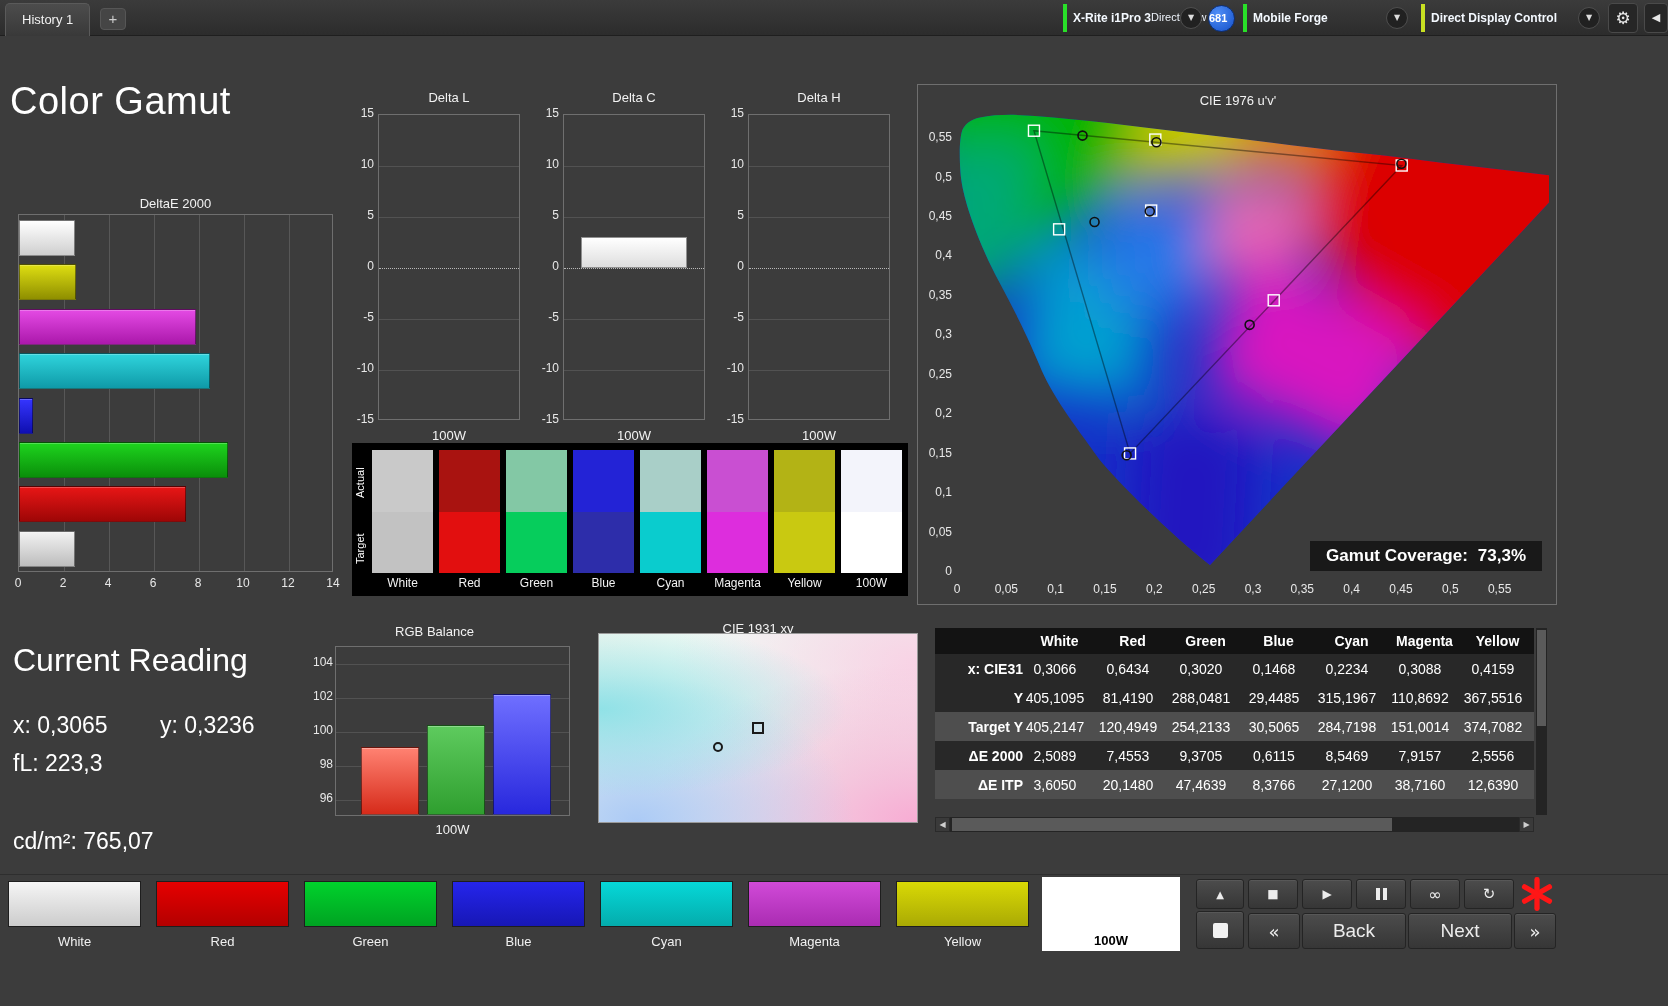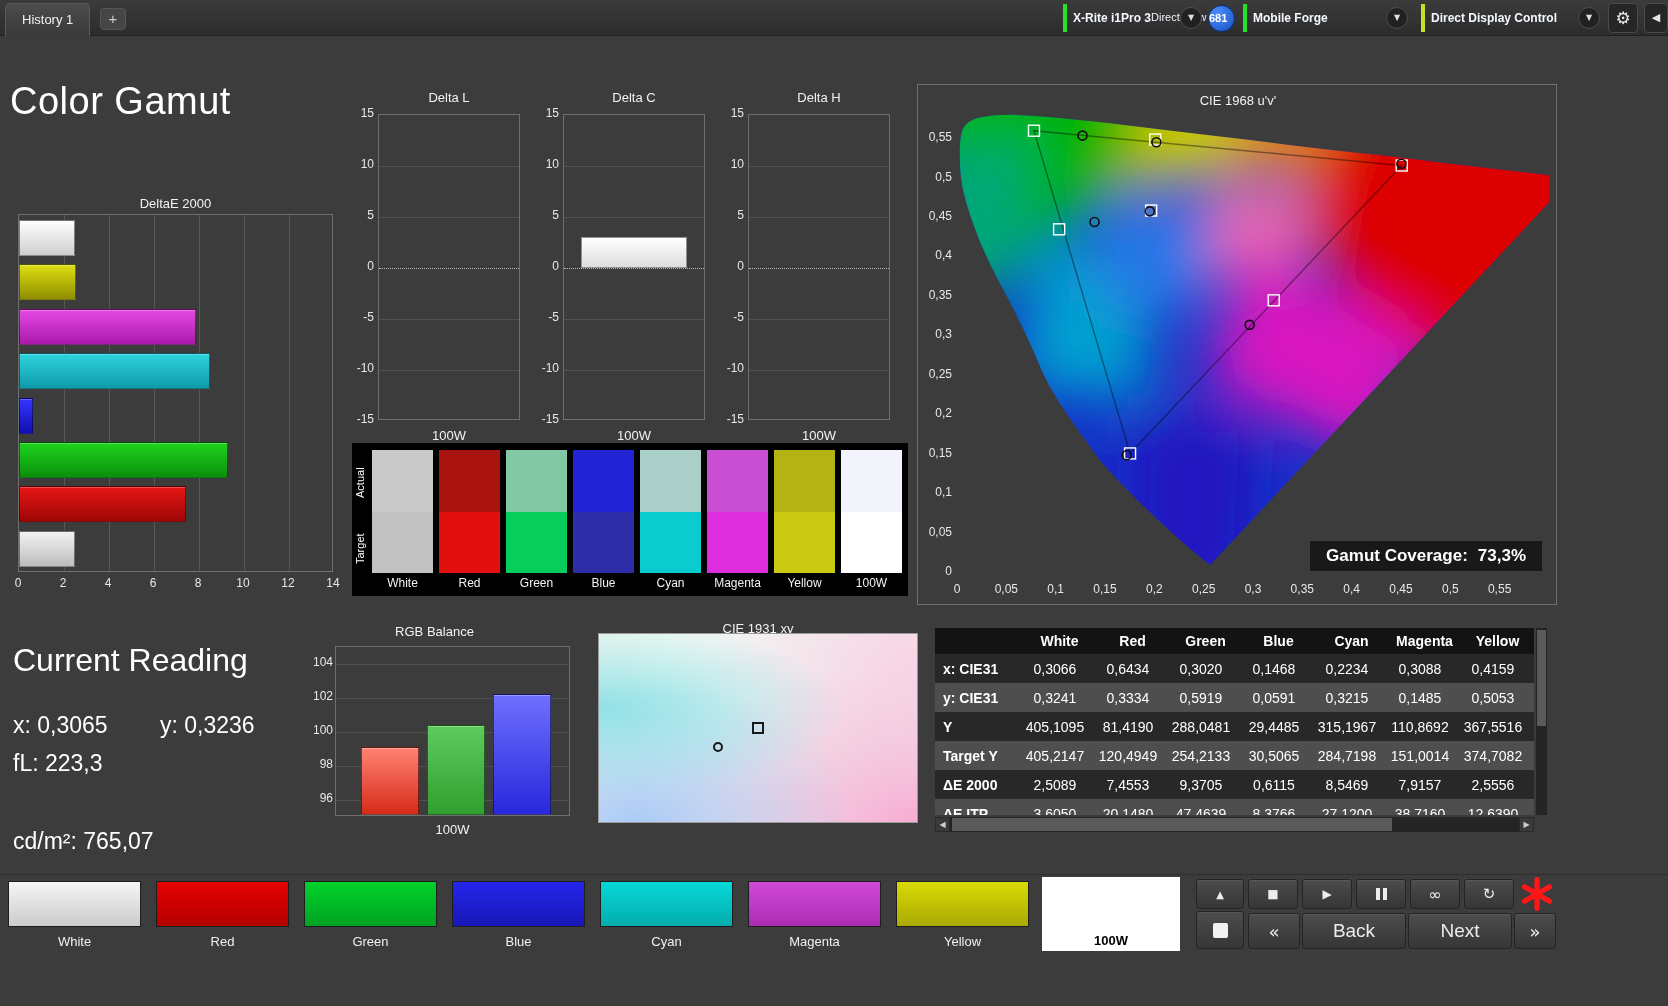--- a/index.html
+++ b/index.html
@@ -94,21 +94,21 @@
       #eef5ee;}
   .mk-square{position:absolute;width:12px;height:12px;border:2px solid #1a1a1a;transform:translate(-50%,-50%);}
   .mk-circle{position:absolute;width:10px;height:10px;border:2px solid #1a1a1a;border-radius:50%;transform:translate(-50%,-50%);}
 
   
   #results{position:absolute;left:935px;top:628px;width:613px;height:206px;}
   #tbl-clip{position:absolute;left:0;top:0;width:599px;height:187px;overflow:hidden;}
   table{border-collapse:collapse;table-layout:fixed;width:599px;}
   thead th{height:26px;background:#131313;font-size:14px;font-weight:bold;text-align:center;}
   tbody tr.odd{background:#282828;} tbody tr.even{background:#4e4e4e;}
-  tbody th{height:29px;font-size:14px;font-weight:bold;text-align:left;padding-left:8px;white-space:nowrap;}
+  tbody th{height:29px;font-size:14px;font-weight:bold;text-align:right;padding-left:8px;white-space:nowrap;}
   tbody td{height:29px;font-size:14px;text-align:center;padding-right:9px;white-space:nowrap;}
   #vscroll{position:absolute;left:601px;top:0;width:11px;height:187px;background:#242424;}
   #vthumb{position:absolute;left:1px;top:2px;width:9px;height:96px;background:#5a5a5a;}
   #hscroll{position:absolute;left:0;top:189px;width:599px;height:15px;background:#242424;}
   .harrow{position:absolute;top:0;width:15px;height:15px;background:#3a3a3a;border:1px solid #2a2a2a;
     color:#cfcfcf;font-size:8px;line-height:13px;text-align:center;}
   #hthumb{position:absolute;left:17px;top:1px;width:440px;height:13px;background:#5a5a5a;}
 
   
   #footer{position:absolute;left:0;top:874px;width:1668px;height:132px;border-top:1px solid #2e2e2e;}
@@ -290,21 +290,21 @@
       </div>
       <div class="swcol">
         <div class="sw-a" style="background: rgb(243, 244, 251);"></div>
         <div class="sw-t" style="background: rgb(255, 255, 255);"></div>
         <div class="sw-l">100W</div>
       </div>
     </div>
 </div>
 
 <div id="cie76">
-  <div class="ctitle">CIE 1968 u'v'</div>
+  <div class="ctitle">CIE 1976 u'v'</div>
   <div id="cie-ylabels">
       <span class="tick ytick" style="left: 2px; top: 479px;">0</span>
       <span class="tick ytick" style="left: 2px; top: 439.558px;">0,05</span>
       <span class="tick ytick" style="left: 2px; top: 400.115px;">0,1</span>
       <span class="tick ytick" style="left: 2px; top: 360.673px;">0,15</span>
       <span class="tick ytick" style="left: 2px; top: 321.23px;">0,2</span>
       <span class="tick ytick" style="left: 2px; top: 281.788px;">0,25</span>
       <span class="tick ytick" style="left: 2px; top: 242.345px;">0,3</span>
       <span class="tick ytick" style="left: 2px; top: 202.902px;">0,35</span>
       <span class="tick ytick" style="left: 2px; top: 163.46px;">0,4</span>
@@ -436,30 +436,20 @@
           <tr class="odd">
             <th>x: CIE31</th>
             <td>0,3066</td>
             <td>0,6434</td>
             <td>0,3020</td>
             <td>0,1468</td>
             <td>0,2234</td>
             <td>0,3088</td>
             <td>0,4159</td>
           </tr>
-          <tr class="even">
-            <th>y: CIE31</th>
-            <td>0,3241</td>
-            <td>0,3334</td>
-            <td>0,5919</td>
-            <td>0,0591</td>
-            <td>0,3215</td>
-            <td>0,1485</td>
-            <td>0,5053</td>
-          </tr>
           <tr class="odd">
             <th>Y</th>
             <td>405,1095</td>
             <td>81,4190</td>
             <td>288,0481</td>
             <td>29,4485</td>
             <td>315,1967</td>
             <td>110,8692</td>
             <td>367,5516</td>
           </tr>

